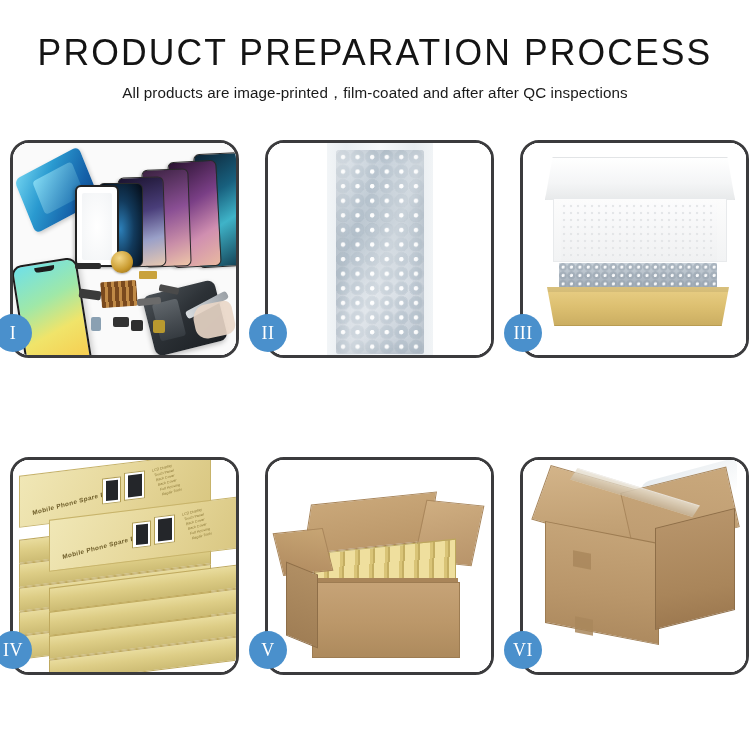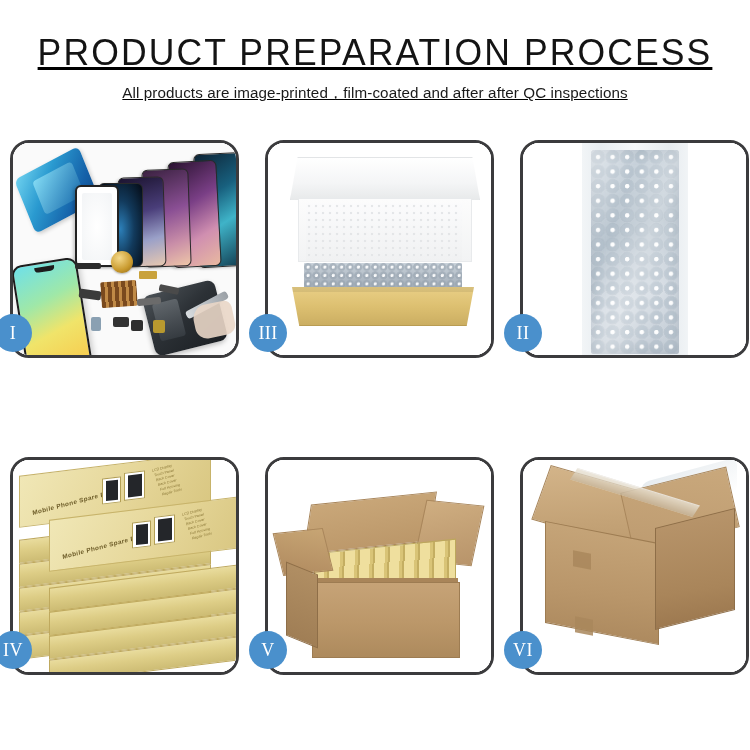--- a/index.html
+++ b/index.html
@@ -13,21 +13,20 @@
     font-family: "Liberation Sans", sans-serif;
     overflow: hidden;
     position: relative;
   }
 
   
   .header {
     width: 750px;
     padding-top: 34px;
     text-align: center;
-    text-decoration: underline;
   }
   .page-title {
     font-family: "Liberation Sans", sans-serif;
     font-size: 37px;
     font-weight: 500;
     letter-spacing: 2.2px;
     color: #141414;
     line-height: 1.05;
     transform: scaleX(0.96);
     white-space: nowrap;
@@ -394,39 +393,39 @@
         <div class="chip c9"></div>
         <div class="tool"></div>
         <div class="hand"></div>
       </div>
     </div>
     <div class="badge">I</div>
   </div>
 
   <div class="card">
     <div class="card-inner">
+      <div class="scene-bubble">
+        <div class="wrapfilm"></div>
+        <div class="bubbles"></div>
+      </div>
+    </div>
+    <div class="badge">II</div>
+  </div>
+
+  <div class="card">
+    <div class="card-inner">
       <div class="scene-box3">
         <div class="lid3"></div>
         <div class="lid3-body"></div>
         <div class="foam3"></div>
         <div class="bwrap3"></div>
         <div class="base3"></div>
       </div>
     </div>
     <div class="badge">III</div>
-  </div>
-
-  <div class="card">
-    <div class="card-inner">
-      <div class="scene-bubble">
-        <div class="wrapfilm"></div>
-        <div class="bubbles"></div>
-      </div>
-    </div>
-    <div class="badge">II</div>
   </div>
 
   <div class="card">
     <div class="card-inner">
       <div class="scene-stack">
 
         <div class="sl" style="top:164px;"></div>
         <div class="sl" style="top:140px;"></div>
         <div class="sl" style="top:116px;"></div>
         <div class="sl" style="top:92px;"></div>

